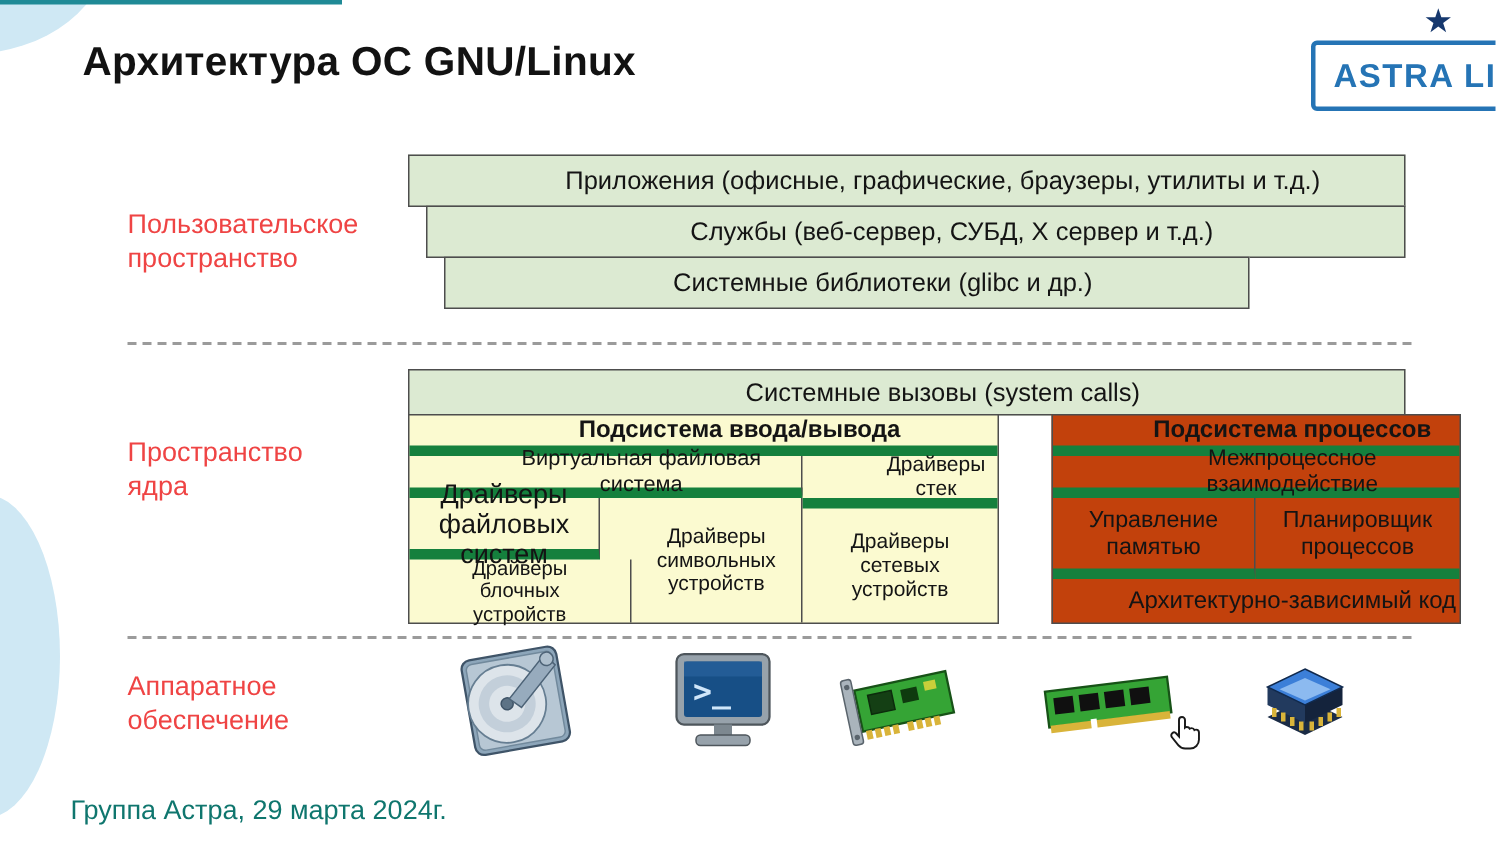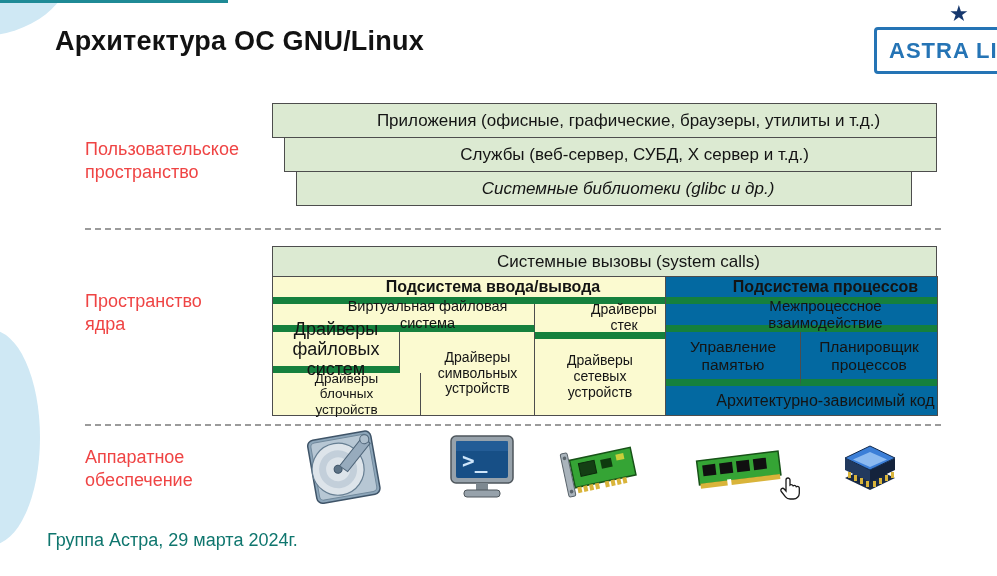--- a/index.html
+++ b/index.html
@@ -21,21 +21,21 @@
   .logo-star { position:absolute; left:949px; top:1px; font-size:22px; color:#16386e; z-index:3; }
 
   .side-label { position:absolute; font-size:18px; color:#ef4444; line-height:1.3; z-index:2; }
 
   .cell { position:absolute; display:flex; align-items:center; justify-content:center;
           text-align:center; color:#141414; line-height:1.12; z-index:2;padding-left:48px; }
   .bordered { border:1px solid #4d4d4d; }
   .green  { background:#dcead2; }
   .region { position:absolute; border:1px solid #4d4d4d; z-index:2; }
   .yellow { background:#fbfad0; }
-  .pink   { background:#0369a1; }
+  .pink   { background:#c2410c;margin-left:36px; }
   .bb { border-bottom:7px solid #15803d; }
   .br { border-right:1px solid #4d4d4d; }
   .hdr { font-weight:bold; font-size:16px; }
 
   .dashed { position:absolute; left:85px; width:856px; height:0; border-top:2px dashed #9b9b9b; z-index:2; }
 
   .hw-icon { position:absolute; z-index:2; }
   .cursor  { position:absolute; z-index:5; }
 
   .footer { position:absolute; left:47px; top:530px; font-size:18px; color:#0f766e; z-index:2; }
@@ -54,21 +54,21 @@
     <span>ASTRA LIN</span>
   </div>
   <span class="logo-star">★</span>
 
   <div class="side-label" style="left:85px; top:138px; width:195px;">Пользовательское пространство</div>
   <div class="side-label" style="left:85px; top:290px; width:150px;">Пространство ядра</div>
   <div class="side-label" style="left:85px; top:446px; width:150px;">Аппаратное обеспечение</div>
 
   <div class="cell bordered green" style="left:272px; top:103px; width:665px; height:35px; font-size:17px;">Приложения (офисные, графические, браузеры, утилиты и т.д.)</div>
   <div class="cell bordered green" style="left:284px; top:137px; width:653px; height:35px; font-size:17px;">Службы (веб-сервер, СУБД, X сервер и т.д.)</div>
-  <div class="cell bordered green" style="left:296px; top:171px; width:616px; height:35px; font-size:17px;font-style:italic;">Системные библиотеки (glibc и др.)</div>
+  <div class="cell bordered green" style="left:296px; top:171px; width:537px; height:35px; font-size:17px;">Системные библиотеки (glibc и др.)</div>
 
   <div class="dashed" style="top:228px;"></div>
 
   <div class="cell bordered green" style="left:272px; top:246px; width:665px; height:31px; font-size:17px;">Системные вызовы (system calls)</div>
 
   <div class="region yellow" style="left:272px; top:276px; width:394px; height:140px;">
     <div class="cell hdr bb" style="left:0; top:0; width:392px; height:27px;">Подсистема ввода/вывода</div>
     <div class="cell bb br" style="left:0; top:27px; width:262px; height:28px; font-size:14.5px;">Виртуальная файловая система</div>
     <div class="cell bb" style="left:262px; top:27px; width:130px; height:35px; font-size:14px;">Драйверы стек</div>
     <div class="cell bb br" style="left:0; top:55px; width:127px; height:41px; font-size:18px; padding:0 14px;">Драйверы файловых систем</div>

